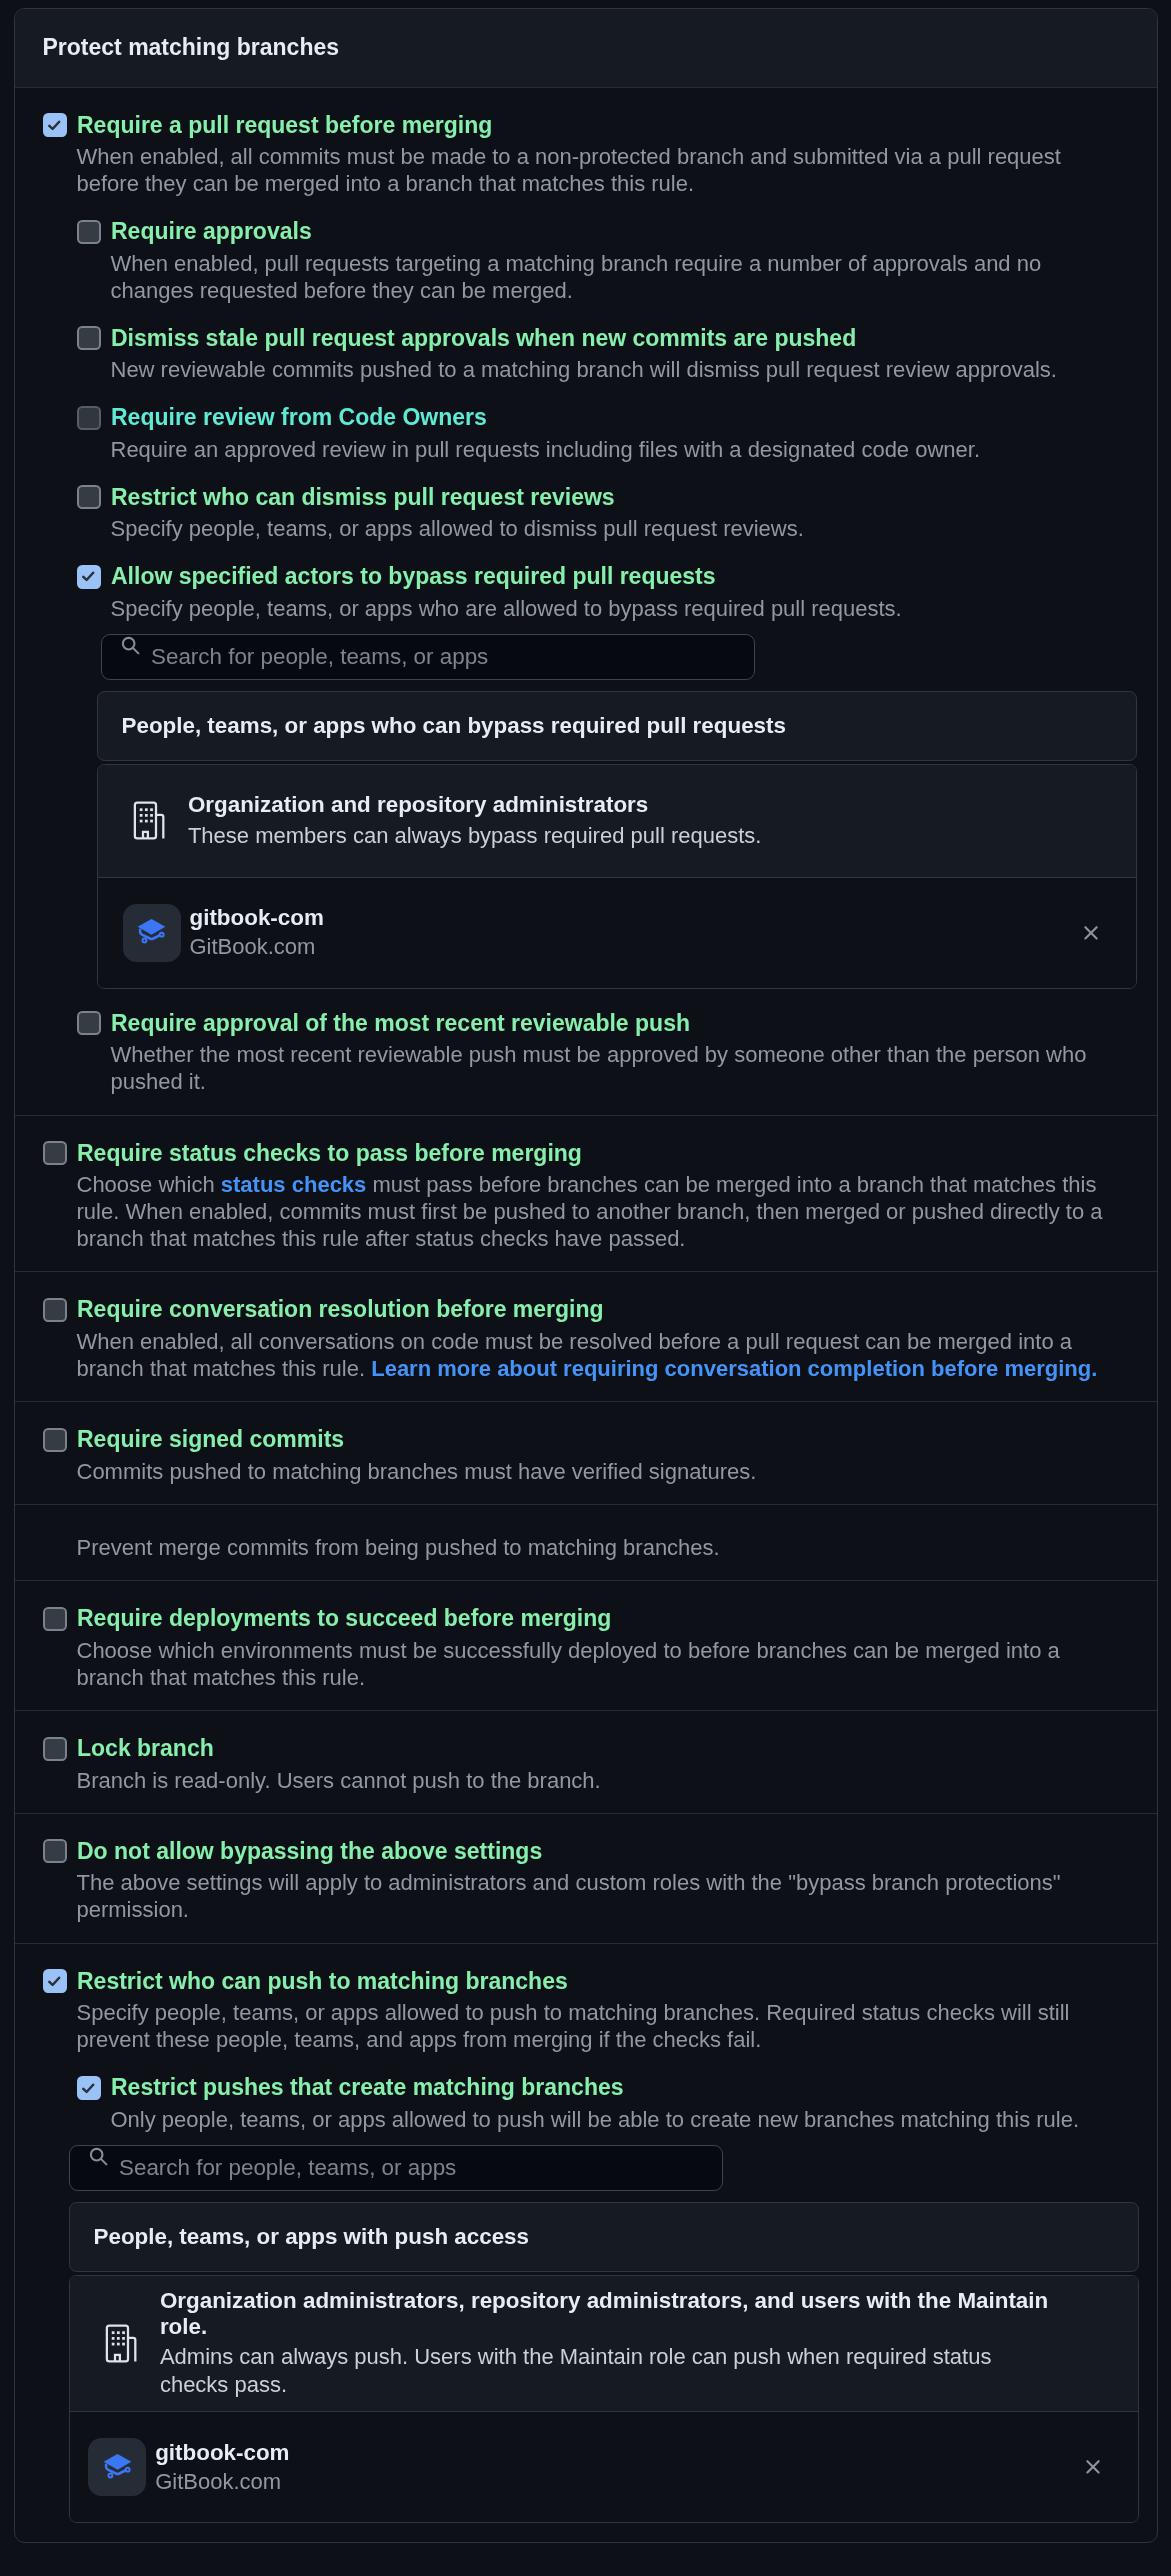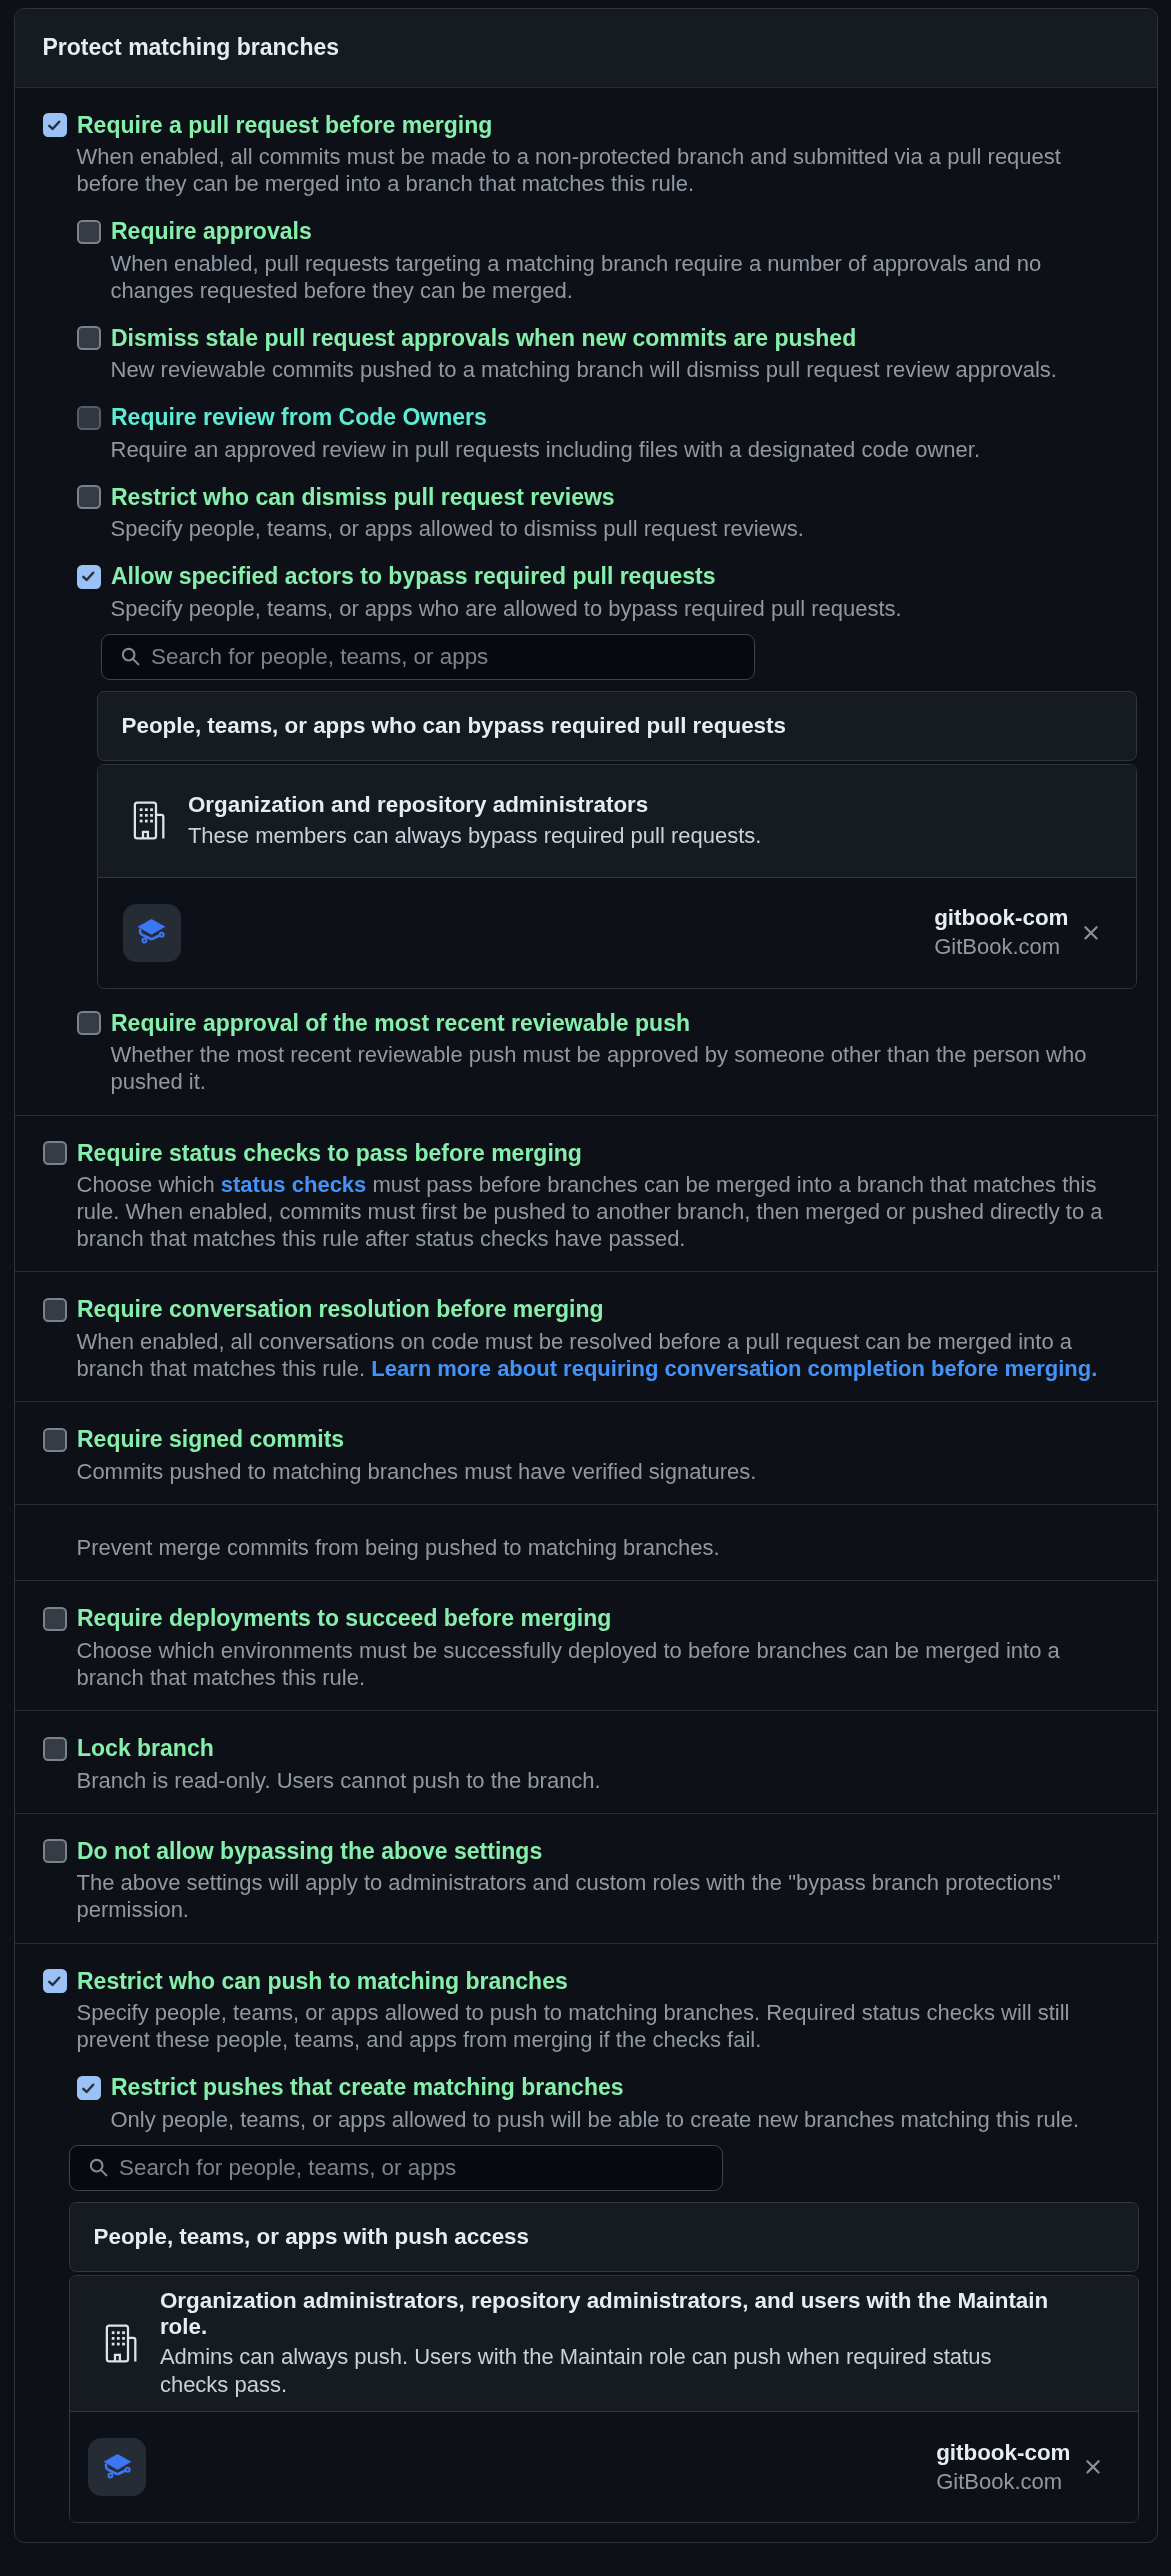--- a/index.html
+++ b/index.html
@@ -16,34 +16,34 @@
   .cb { width:24px; height:24px; border-radius:5.2px; background:#363c44;
     border:2.2px solid #7b828b; flex:none; display:flex; align-items:center; justify-content:center; cursor:pointer; }
   .cb.checked { background:#9bc2f7; border-color:#9bc2f7; }
   .cb.dim { background:#31373e; border-color:#565d66; }
   .rule-title { font-size:23px; font-weight:bold; color:#86efac; }
   .rule-title.muted { color:#5eead4; }
   .rule-desc { margin:4.5px 0 0 34px; font-size:22px; line-height:27px; color:#9198a1; max-width:1046px; }
   .rule-desc .link { color:#4493f8; cursor:pointer;font-weight:bold; }
   .sub { margin:21px 0 0 34px; }
   .search-box { margin:12px 0 0 24px; width:654px; height:46px; background:#060a10;
-    border:1.5px solid #3d444d; border-radius:9px; display:flex; align-items:center;
+    border:1.5px solid #3d444d; border-radius:9px; display:flex; 
     padding-left:18px; gap:10.5px; }
   .search-box input { flex:1; background:transparent; border:none; outline:none;
     color:#e6edf3; font-size:22.4px; font-family:inherit; }
   .search-box input::placeholder { color:#7d848d; }
   .panel { margin:11.2px 0 0 20px; width:1040px; }
   .panel.p2 { margin-left:26px; width:1070px; }
   .panel-header { background:#161b22; border:1.5px solid #30363d; border-radius:7.5px;
     height:70px; display:flex; align-items:center; padding-left:24px;
     font-size:22.4px; font-weight:bold; color:#e6edf3; }
   .panel-rows { margin-top:3px; border:1.5px solid #30363d; border-radius:7.5px; overflow:hidden; }
   .prow { display:flex; align-items:center; gap:19.4px; background:#161b22;
     min-height:112px; padding:10.5px 67px 10.5px 32px; position:relative; }
-  .prow + .prow { border-top:1.5px solid #30363d;justify-content:space-between; }
+  .prow + .prow { border-top:1.5px solid #30363d; }
   .prow.dark { background:#0d1117; min-height:111px; gap:9px; padding-left:25px; }
   .panel.p2 .prow { min-height:135px; }
   .panel.p2 .prow.dark { min-height:111px; padding-left:18.7px; }
   .prow-title { font-size:22.4px; font-weight:bold; color:#e6edf3; }
   .prow-desc { font-size:22px; color:#c9d1d9; margin-top:3.7px; line-height:28px; max-width:905px; }
   .prow-sub { font-size:22px; color:#9198a1; margin-top:3px; }
   .avatar { width:58px; height:58px; border-radius:13.5px; background:#262c36; flex:none;
     display:flex; align-items:center; justify-content:center; }
   .close-btn { position:absolute; right:33px; top:50%; transform:translateY(-50%);
     cursor:pointer; width:22.4px; height:22.4px; display:flex; align-items:center; justify-content:center; }

